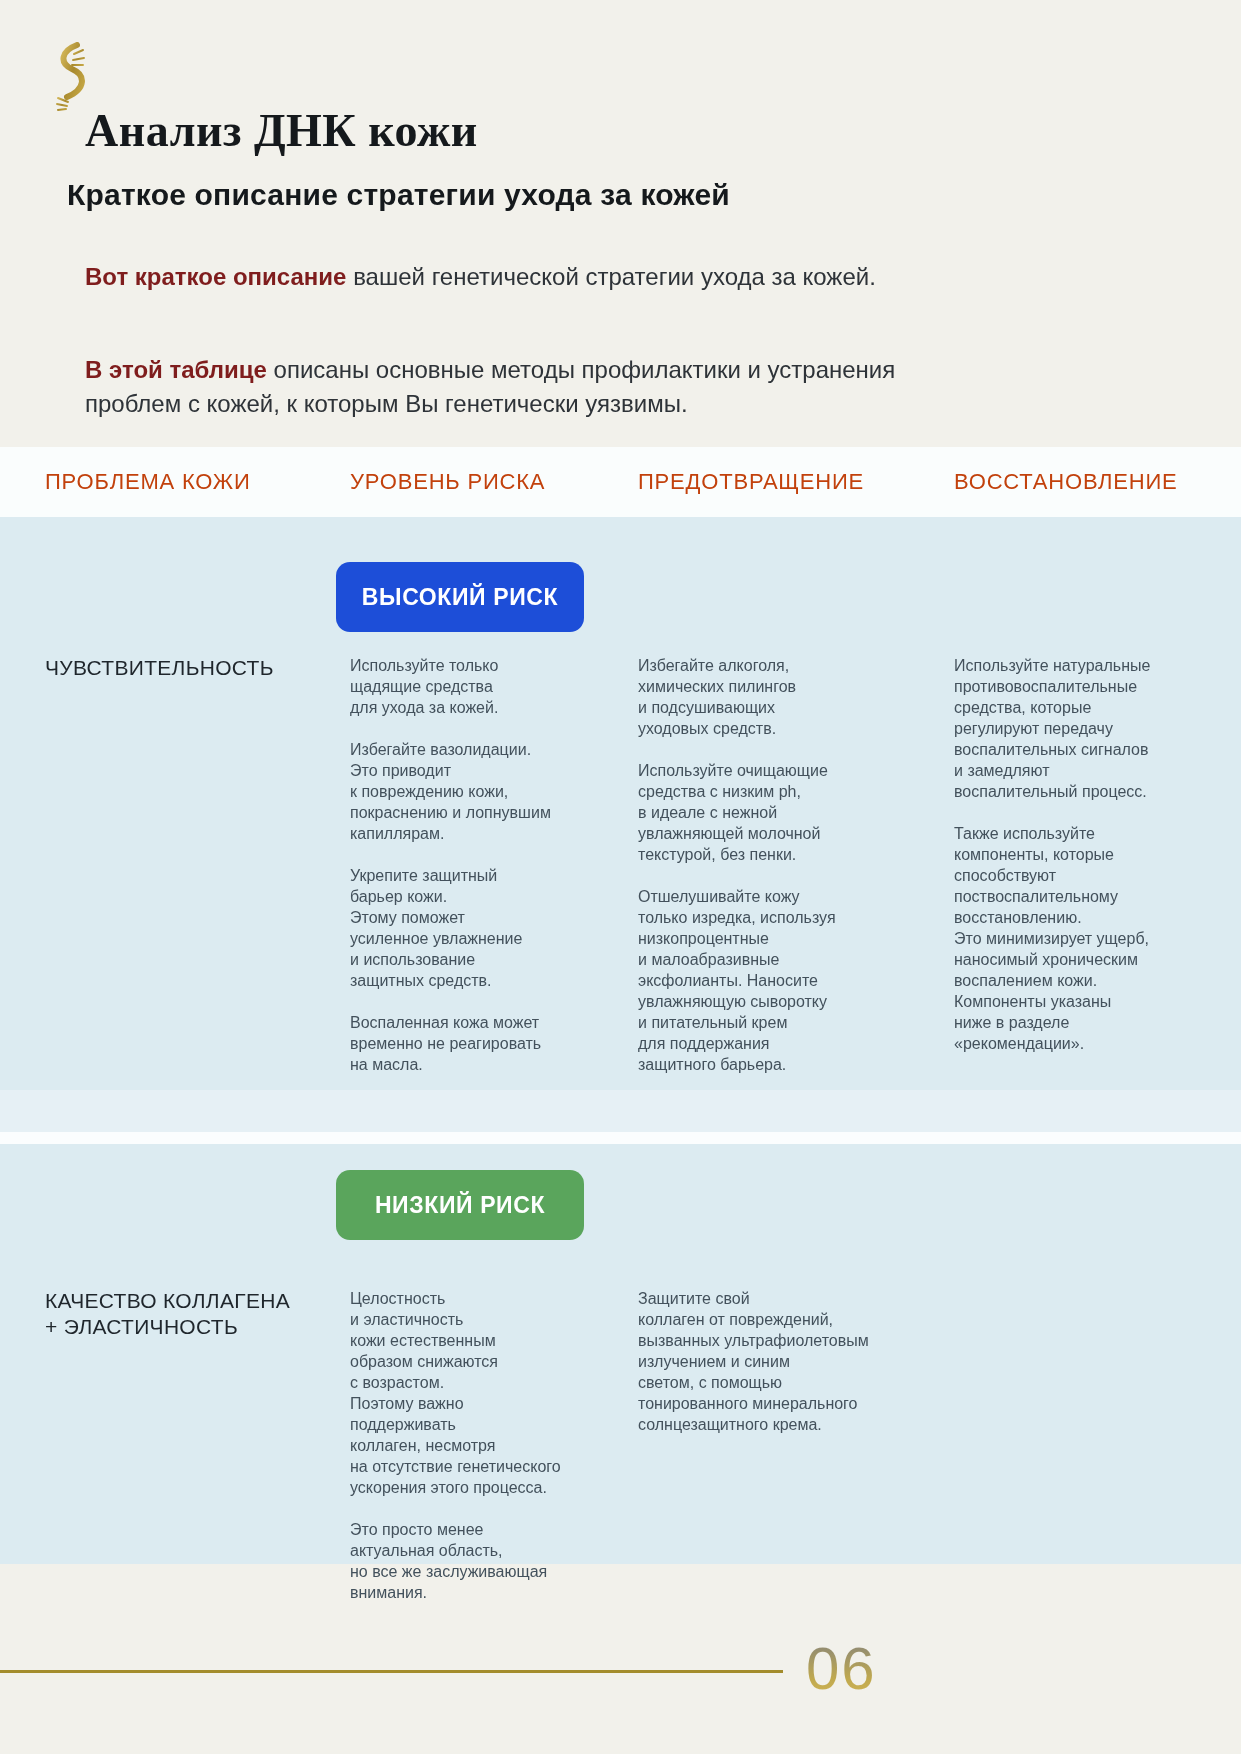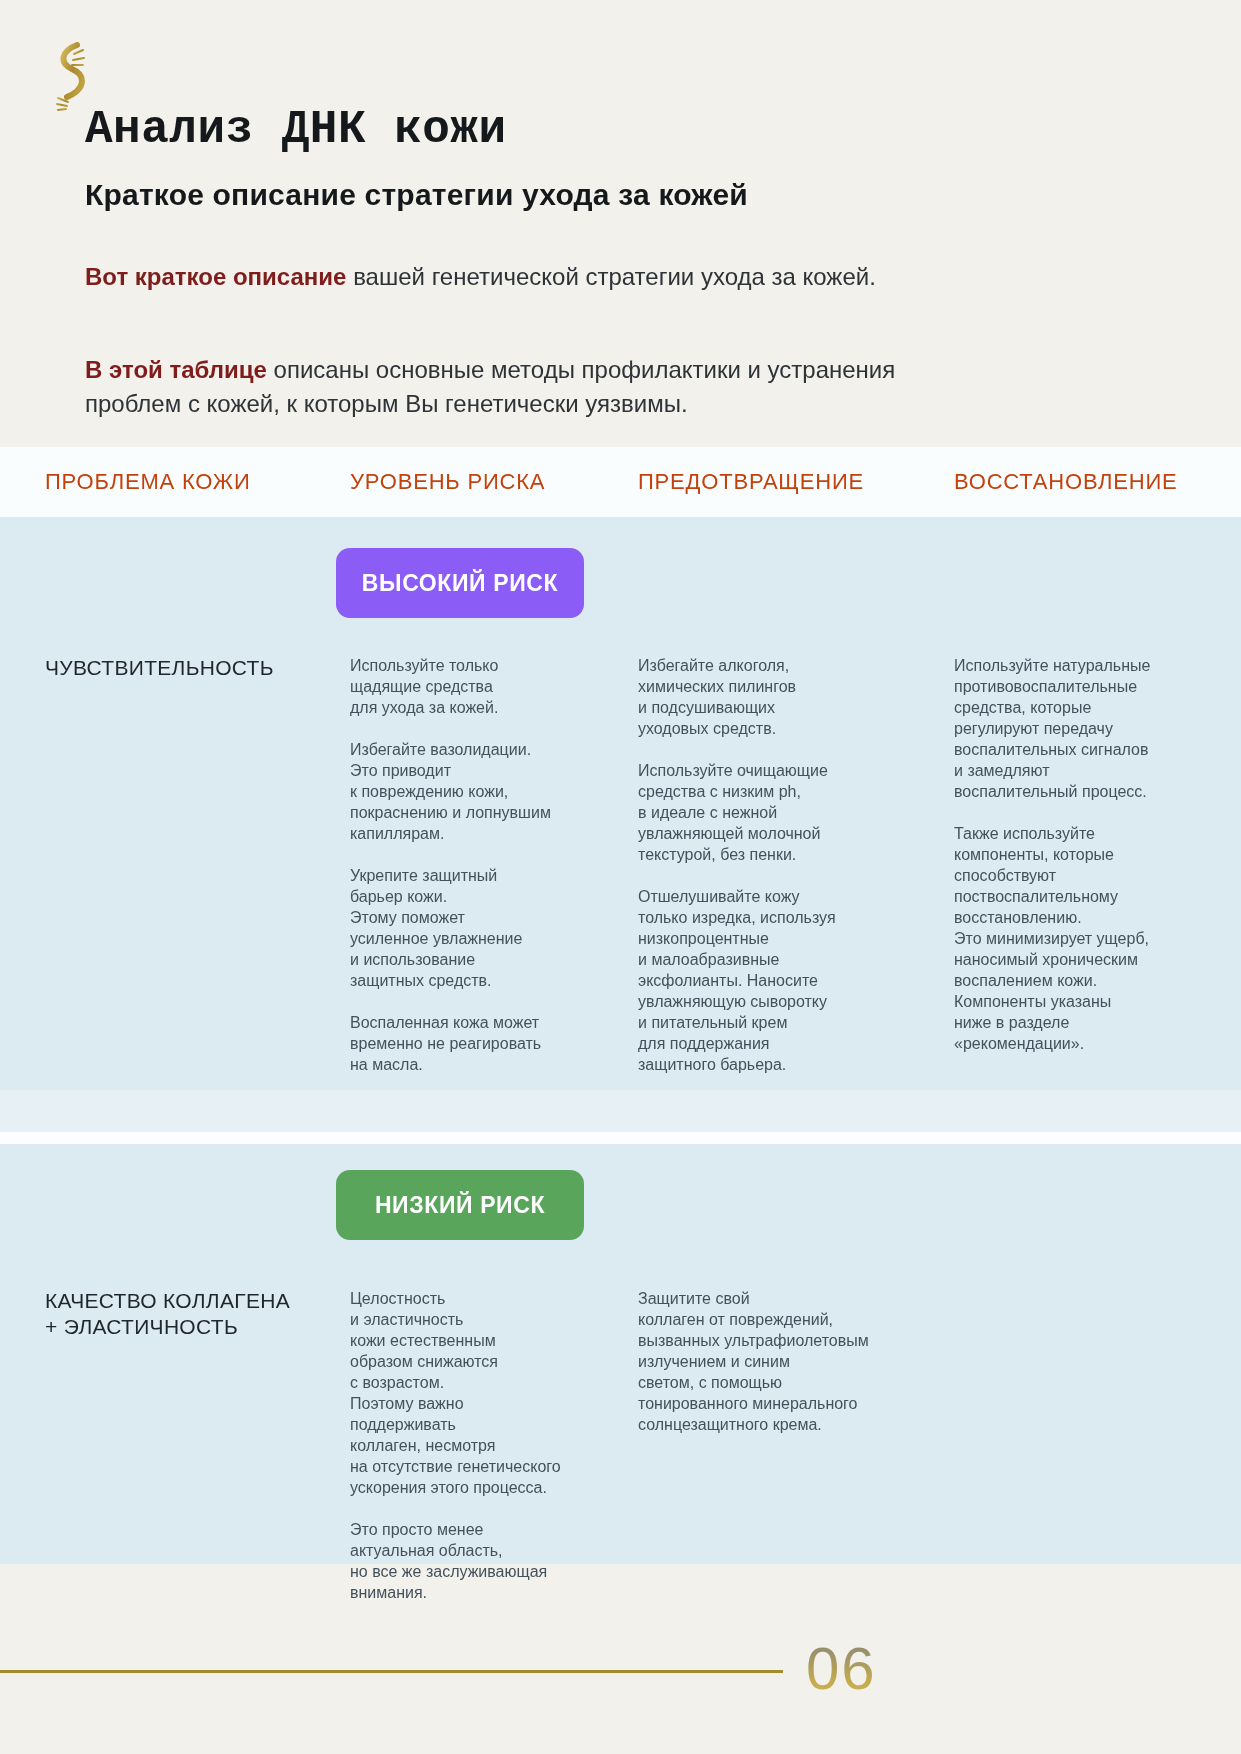--- a/index.html
+++ b/index.html
@@ -7,26 +7,26 @@
     position:relative;
     width:1241px;height:1754px;
     background:#f2f1eb;
     font-family:"Liberation Sans","DejaVu Sans",sans-serif;
     overflow:hidden;
   }
   
   .logo{position:absolute;left:50px;top:42px;width:40px;height:74px;}
   .doc-title{
     position:absolute;left:85px;top:104px;
-    font-family:Liberation Mono, monospace;
+    font-family:Liberation Serif, serif;
     font-size:46px;font-weight:800;letter-spacing:.5px;
     color:#15191c;margin:0;
   }
   .doc-subtitle{
-    position:absolute;left:85px;top:178px;
+    position:absolute;left:67px;top:178px;
     font-size:30px;font-weight:700;letter-spacing:.2px;
     color:#15191c;margin:0;
   }
   .intro-p{
     position:absolute;left:85px;margin:0;
     font-size:24px;line-height:34px;color:#2e3338;
     white-space:pre-line;max-width:1060px;
   }
   .intro-p b{color:#7f1d1d;}
   .intro-1{top:260px;}
@@ -107,21 +107,21 @@
 проблем с кожей, к которым Вы генетически уязвимы.</span></p>
 
   <div class="thead tgrid">
     <div class="th">ПРОБЛЕМА КОЖИ</div>
     <div class="th">УРОВЕНЬ РИСКА</div>
     <div class="th">ПРЕДОТВРАЩЕНИЕ</div>
     <div class="th">ВОССТАНОВЛЕНИЕ</div>
   </div>
 
   <div class="section section-1">
-    <div class="badge badge-1" style="background: #8b5cf6;">ВЫСОКИЙ РИСК</div>
+    <div class="badge badge-1" style="background: #1d4ed8; margin-top: 14px;">ВЫСОКИЙ РИСК</div>
     <div class="row row-1 tgrid">
       <div class="problem">ЧУВСТВИТЕЛЬНОСТЬ</div>
       <div class="cell">Используйте только
 щадящие средства
 для ухода за кожей.
 
 Избегайте вазолидации.
 Это приводит
 к повреждению кожи,
 покраснению и лопнувшим

